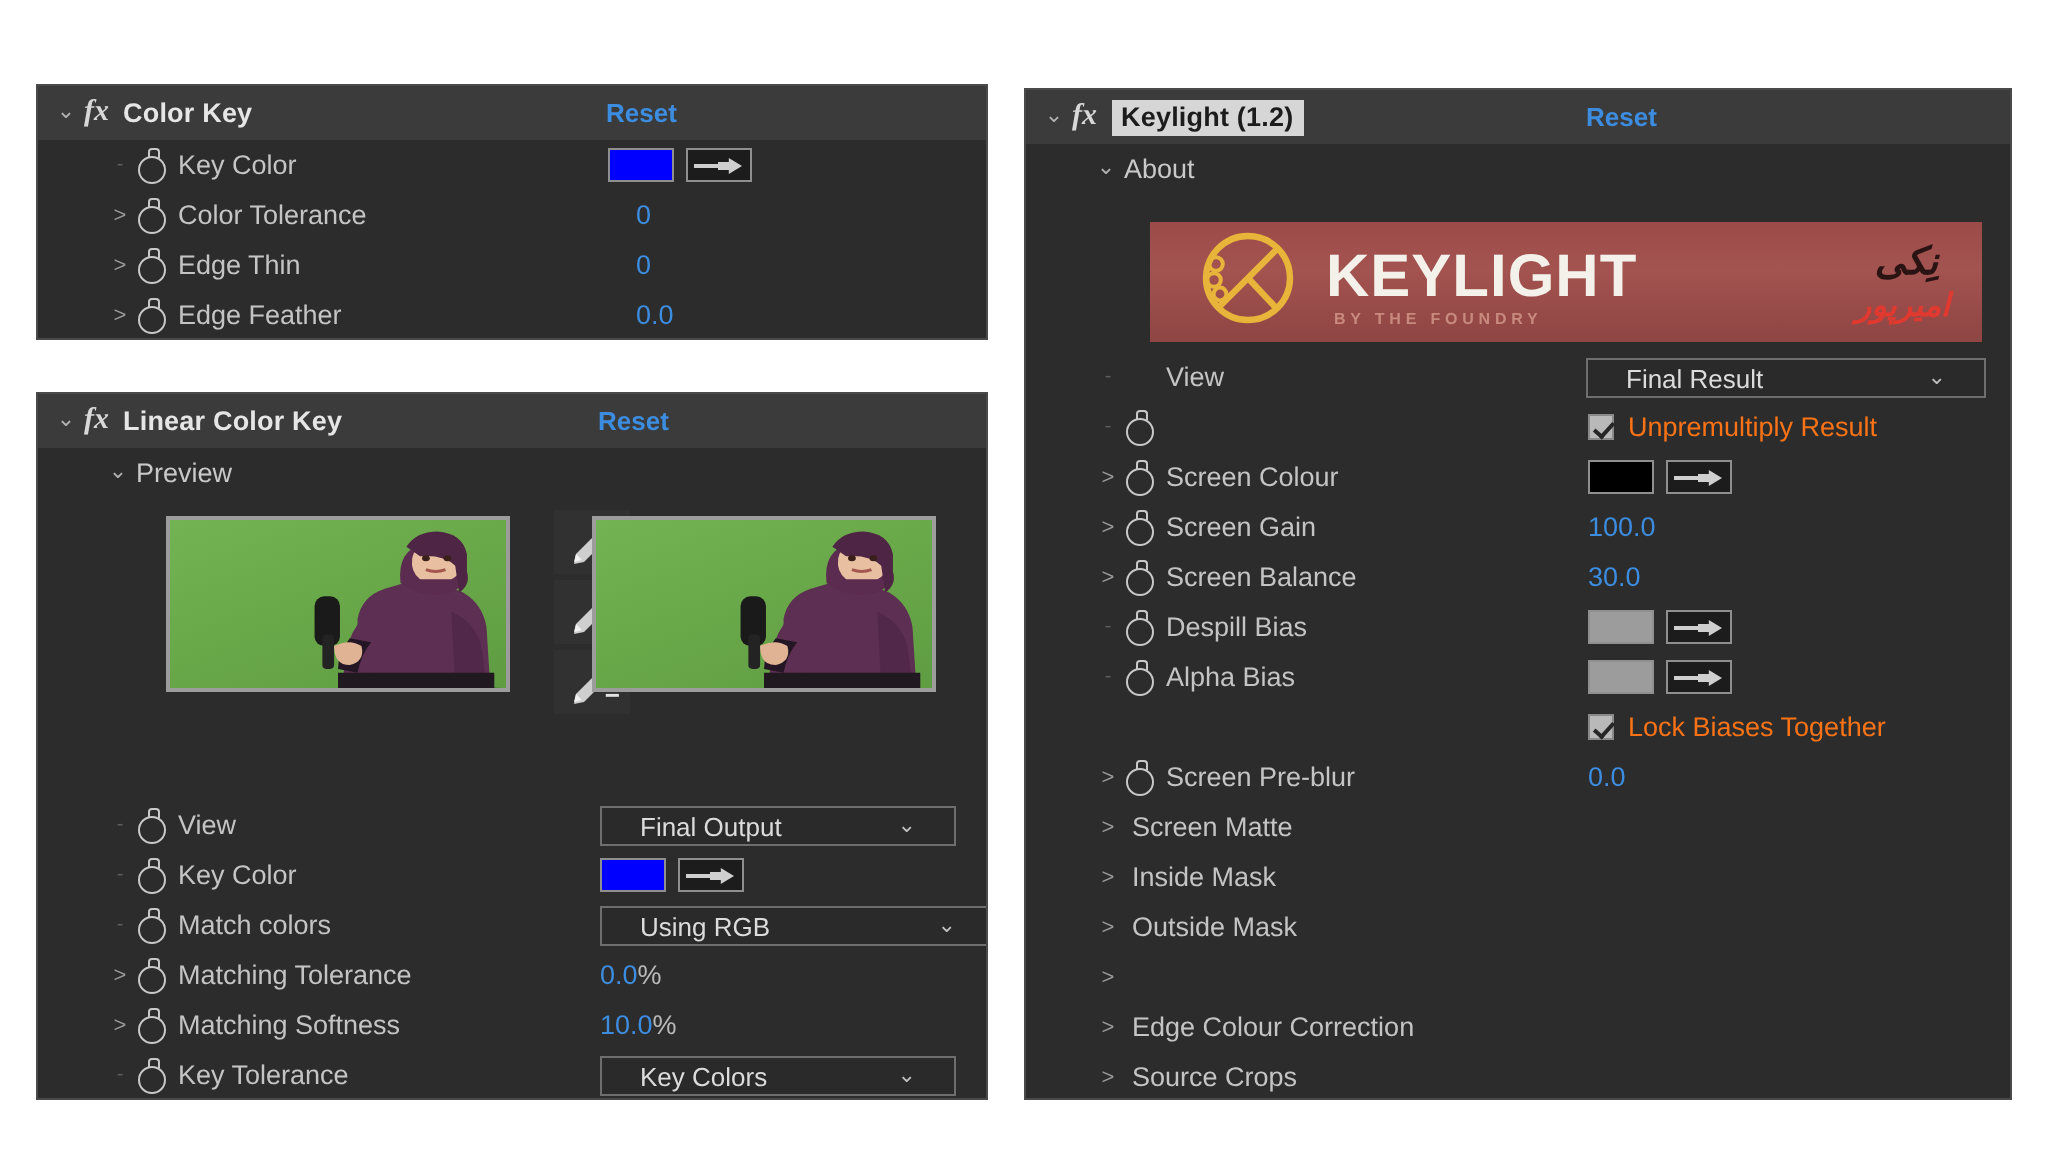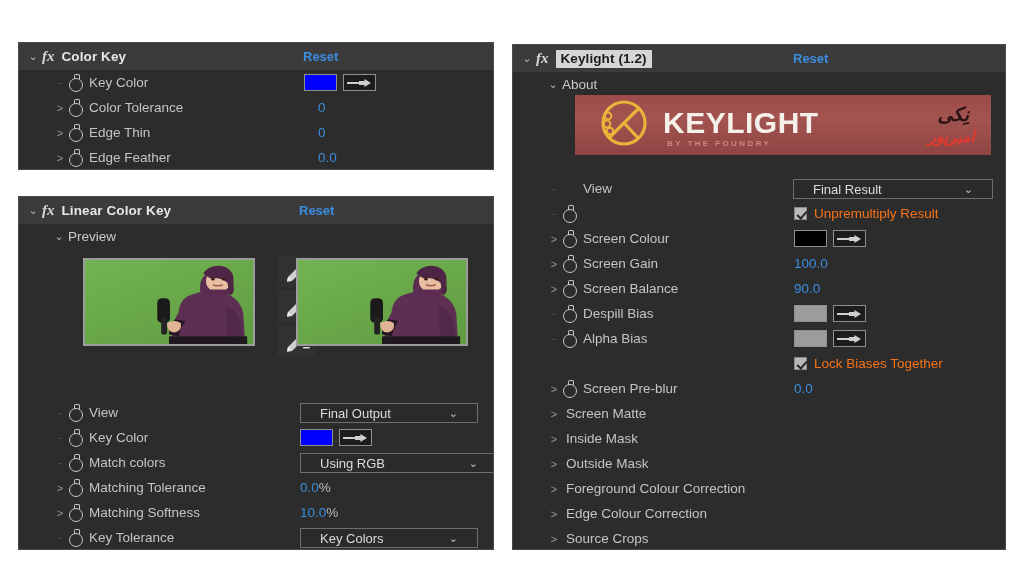--- a/index.html
+++ b/index.html
@@ -405,21 +405,21 @@
       <span class="fx-glyph">fx</span>
       <span class="fx-title selected">Keylight (1.2)</span>
       <span class="reset-link" id="reset-kl">Reset</span>
     </div>
 
     <div class="subhead">
       <span class="tri">⌄</span>
       <span class="t">About</span>
     </div>
 
-    <div class="kl-banner" style="left:62px; top:50px; width:416px; height:60px;">
+    <div class="kl-banner" style="left:62px; top:66px; width:416px; height:60px;">
       <svg class="kl-logo" width="62" height="48" viewBox="0 0 62 48">
         <circle cx="31" cy="24" r="21" fill="none" stroke="#e8b43a" stroke-width="3.2"></circle>
         <line x1="16" y1="39" x2="46" y2="9" stroke="#e8b43a" stroke-width="3.2"></line>
         <line x1="31" y1="24" x2="46" y2="40" stroke="#e8b43a" stroke-width="3.2"></line>
         <circle cx="15" cy="17" r="3.4" fill="none" stroke="#e8b43a" stroke-width="2"></circle>
         <circle cx="14" cy="25" r="3.4" fill="none" stroke="#e8b43a" stroke-width="2"></circle>
         <circle cx="17" cy="32" r="3.2" fill="none" stroke="#e8b43a" stroke-width="2"></circle>
       </svg>
       <span class="kl-word">KEYLIGHT</span>
       <span class="kl-sub">BY THE FOUNDRY</span>
@@ -463,21 +463,21 @@
         <span class="arrow">&gt;</span>
         <span class="sw"></span>
         <span class="plabel">Screen Gain</span>
         <span class="pval" style="left:281px;">100.0</span>
       </div>
 
       <div class="prop">
         <span class="arrow">&gt;</span>
         <span class="sw"></span>
         <span class="plabel">Screen Balance</span>
-        <span class="pval" style="left:281px;">90.0</span>
+        <span class="pval" style="left:281px;">30.0</span>
       </div>
 
       <div class="prop">
         <span class="arrow dash">-</span>
         <span class="sw"></span>
         <span class="plabel">Despill Bias</span>
         <span class="swatch-wrap" style="left:281px;">
           <span class="swatch" id="kl-despill-swatch" style="background: rgb(156, 156, 156);"></span>
           <span class="eyedrop-btn"></span>
         </span>
@@ -517,21 +517,20 @@
       <div class="grp">
         <span class="arrow">&gt;</span>
         <span class="plabel" style="margin-left:5px;">Inside Mask</span>
       </div>
       <div class="grp">
         <span class="arrow">&gt;</span>
         <span class="plabel" style="margin-left:5px;">Outside Mask</span>
       </div>
       <div class="grp">
         <span class="arrow">&gt;</span>
-        <span class="plabel" style="margin-left:5px;">Foreground Colour Correction</span>
       </div>
       <div class="grp">
         <span class="arrow">&gt;</span>
         <span class="plabel" style="margin-left:5px;">Edge Colour Correction</span>
       </div>
       <div class="grp">
         <span class="arrow">&gt;</span>
         <span class="plabel" style="margin-left:5px;">Source Crops</span>
       </div>
     </div>

